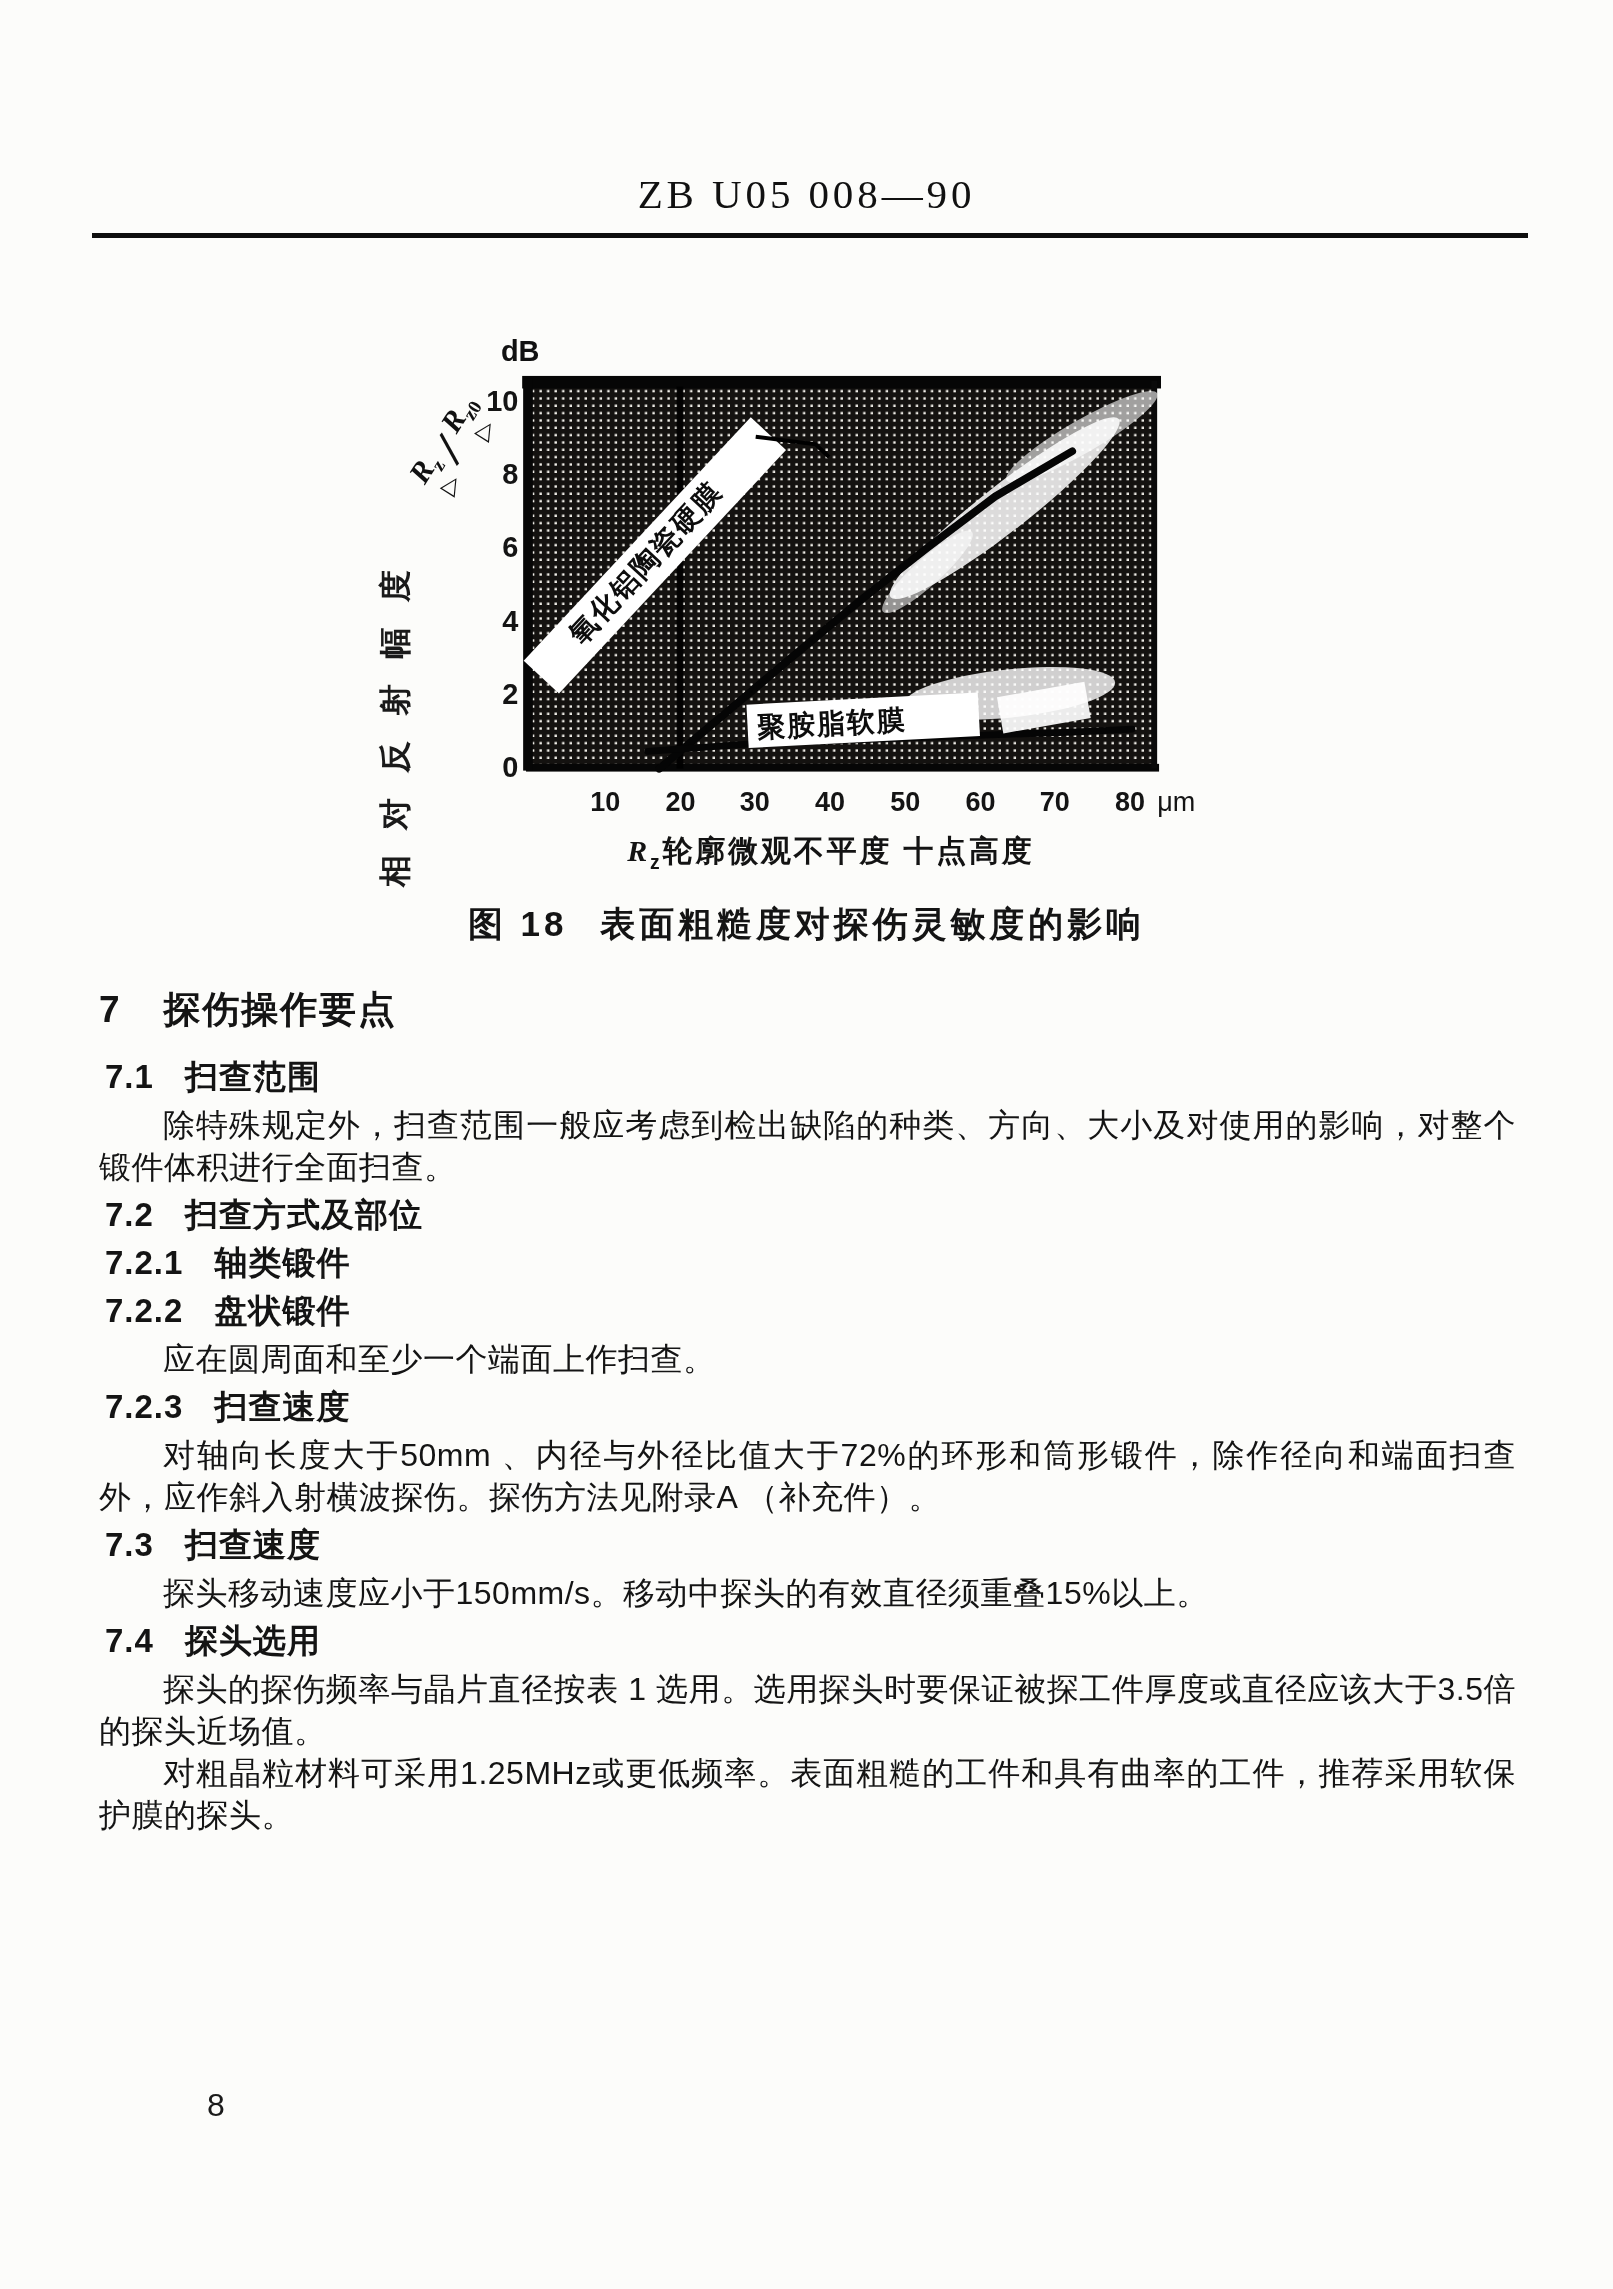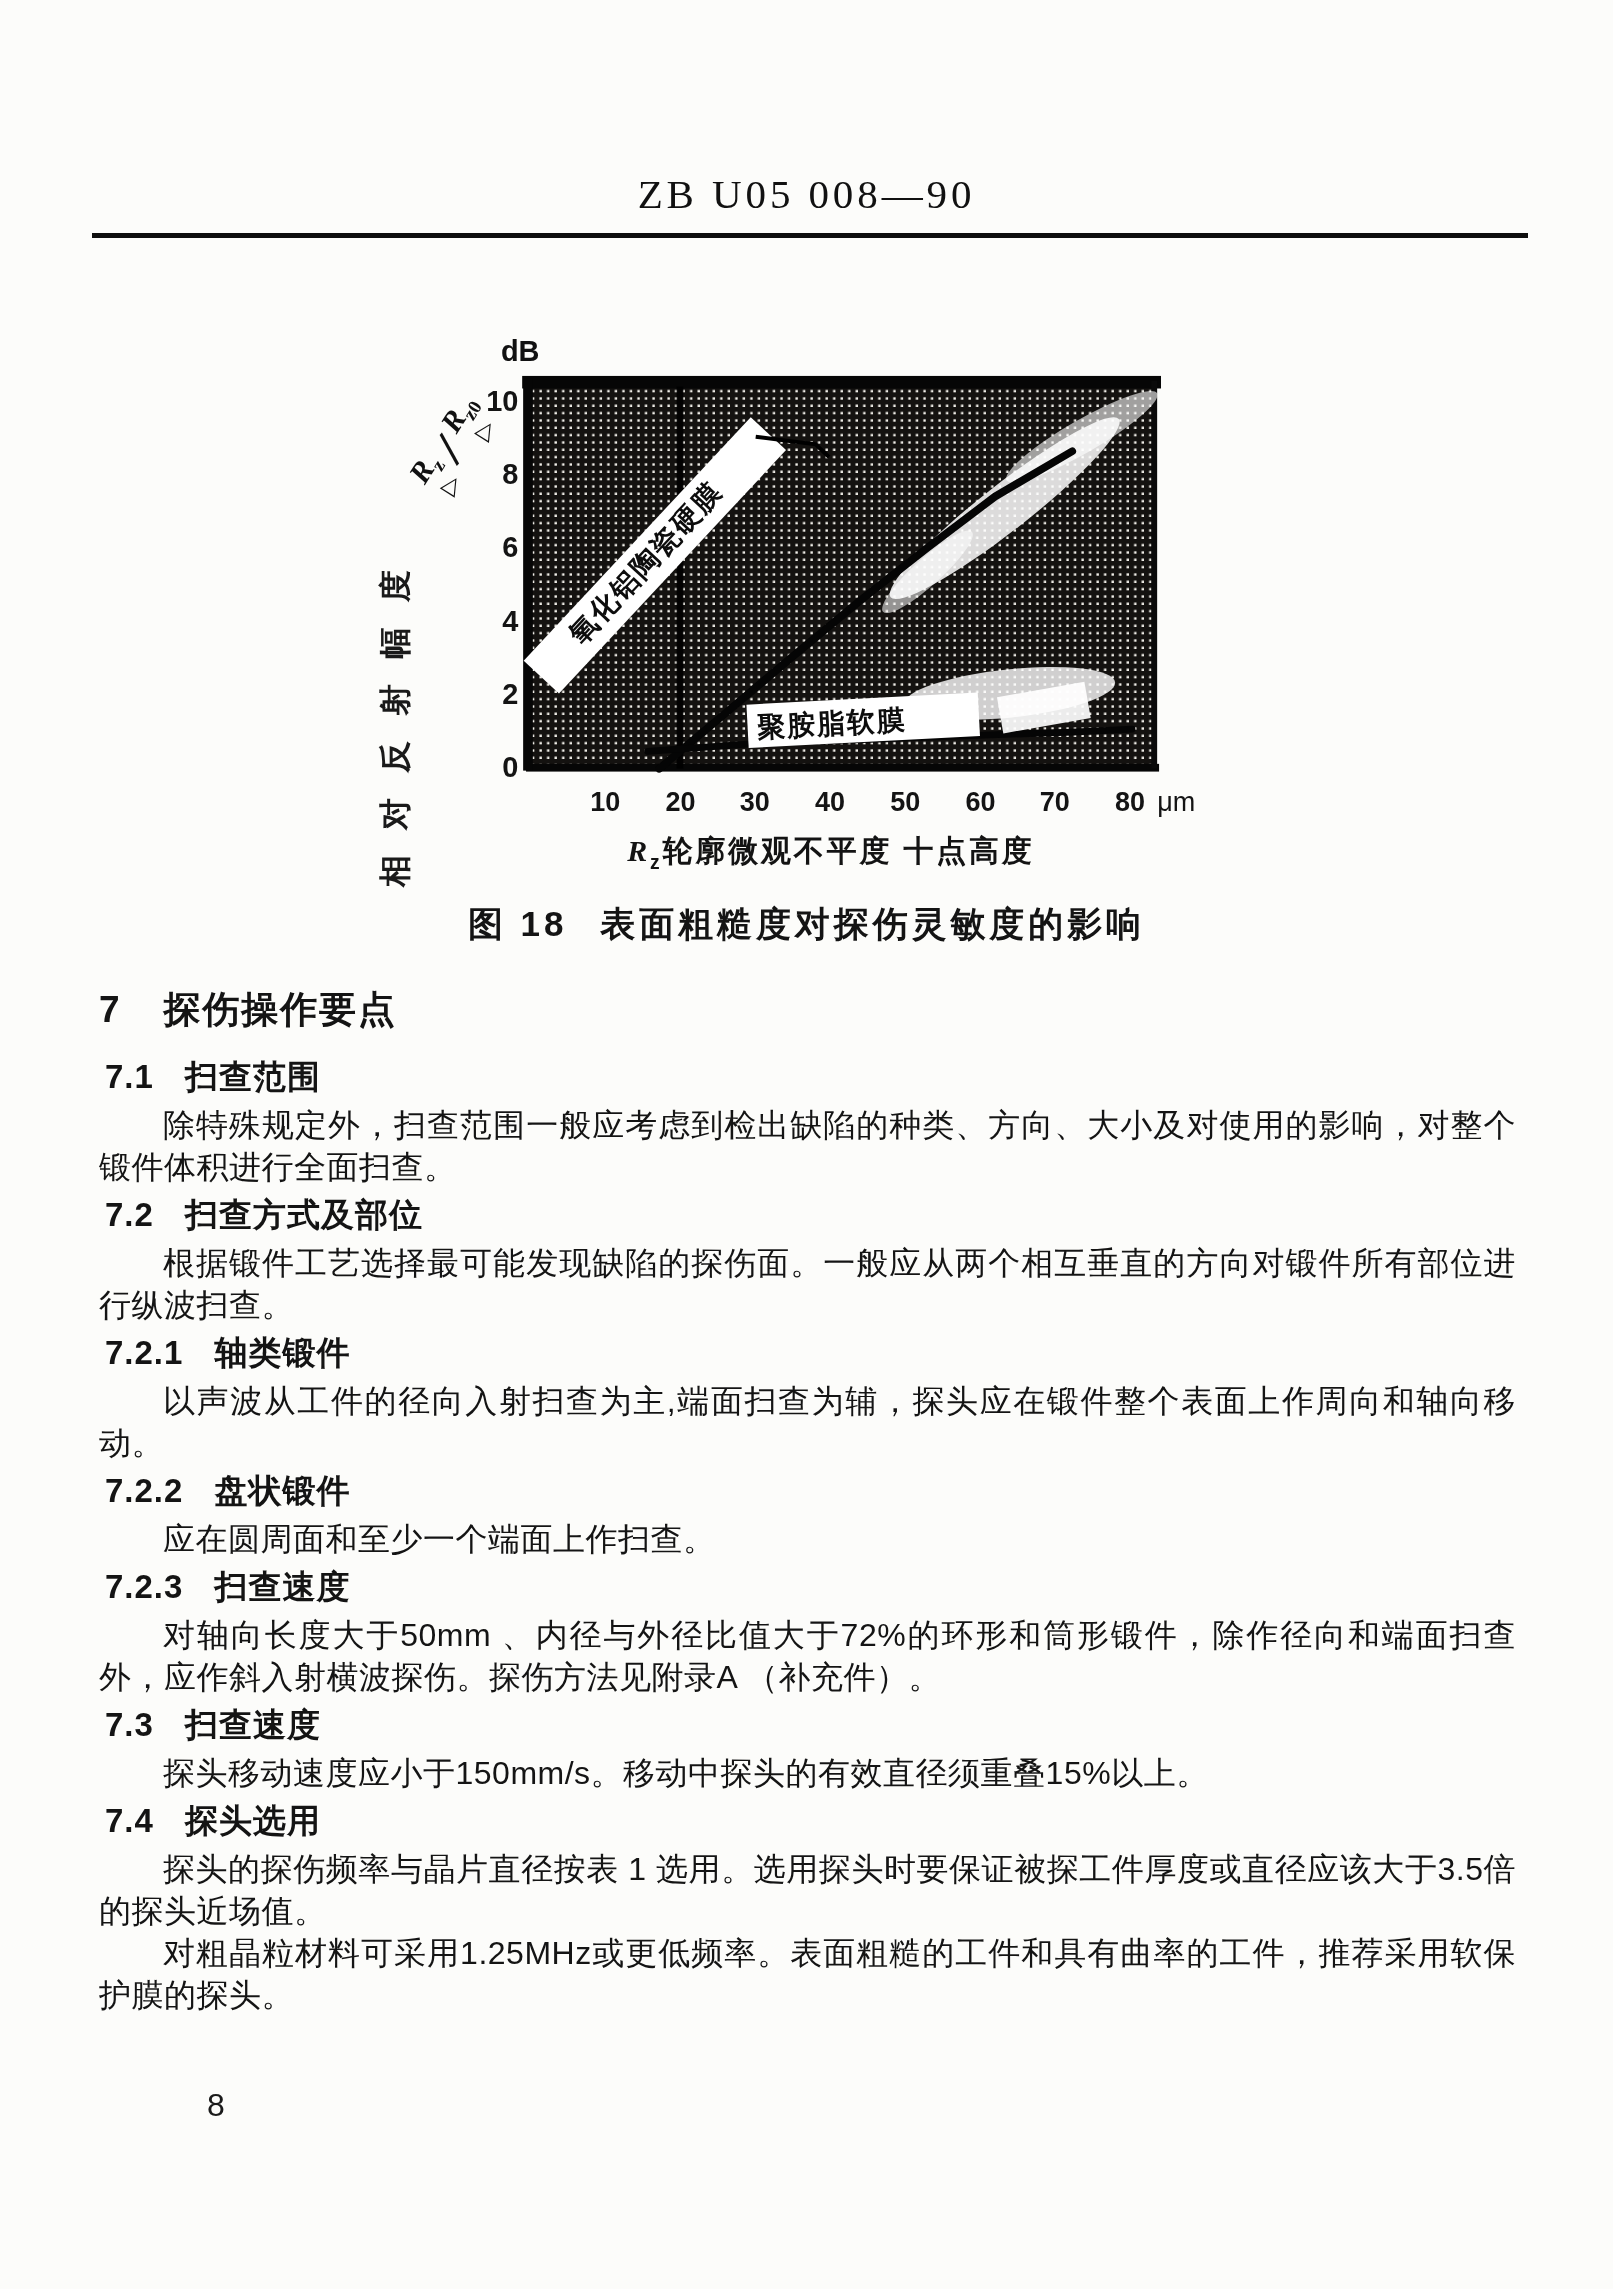--- a/index.html
+++ b/index.html
@@ -170,25 +170,23 @@
   <p class="h1">
     <span class="num">7</span><span>探伤操作要点</span>
   </p>
   <p class="h2">
     <span class="num">7.1</span><span>扫查范围</span>
   </p>
   <p class="para">除特殊规定外，扫查范围一般应考虑到检出缺陷的种类、方向、大小及对使用的影响，对整个锻件体积进行全面扫查。</p>
   <p class="h2">
     <span class="num">7.2</span><span>扫查方式及部位</span>
   </p>
-  <p class="para">根据锻件工艺选择最可能发现缺陷的探伤面。一般应从两个相互垂直的方向对锻件所有部位进行纵波扫查。</p>
   <p class="h3">
     <span class="num">7.2.1</span><span>轴类锻件</span>
   </p>
-  <p class="para">以声波从工件的径向入射扫查为主,端面扫查为辅，探头应在锻件整个表面上作周向和轴向移动。</p>
   <p class="h3">
     <span class="num">7.2.2</span><span>盘状锻件</span>
   </p>
   <p class="para">应在圆周面和至少一个端面上作扫查。</p>
   <p class="h3">
     <span class="num">7.2.3</span><span>扫查速度</span>
   </p>
   <p class="para">对轴向长度大于50mm 、内径与外径比值大于72%的环形和筒形锻件，除作径向和端面扫查外，应作斜入射横波探伤。探伤方法见附录A （补充件）。</p>
   <p class="h2">
     <span class="num">7.3</span><span>扫查速度</span>

